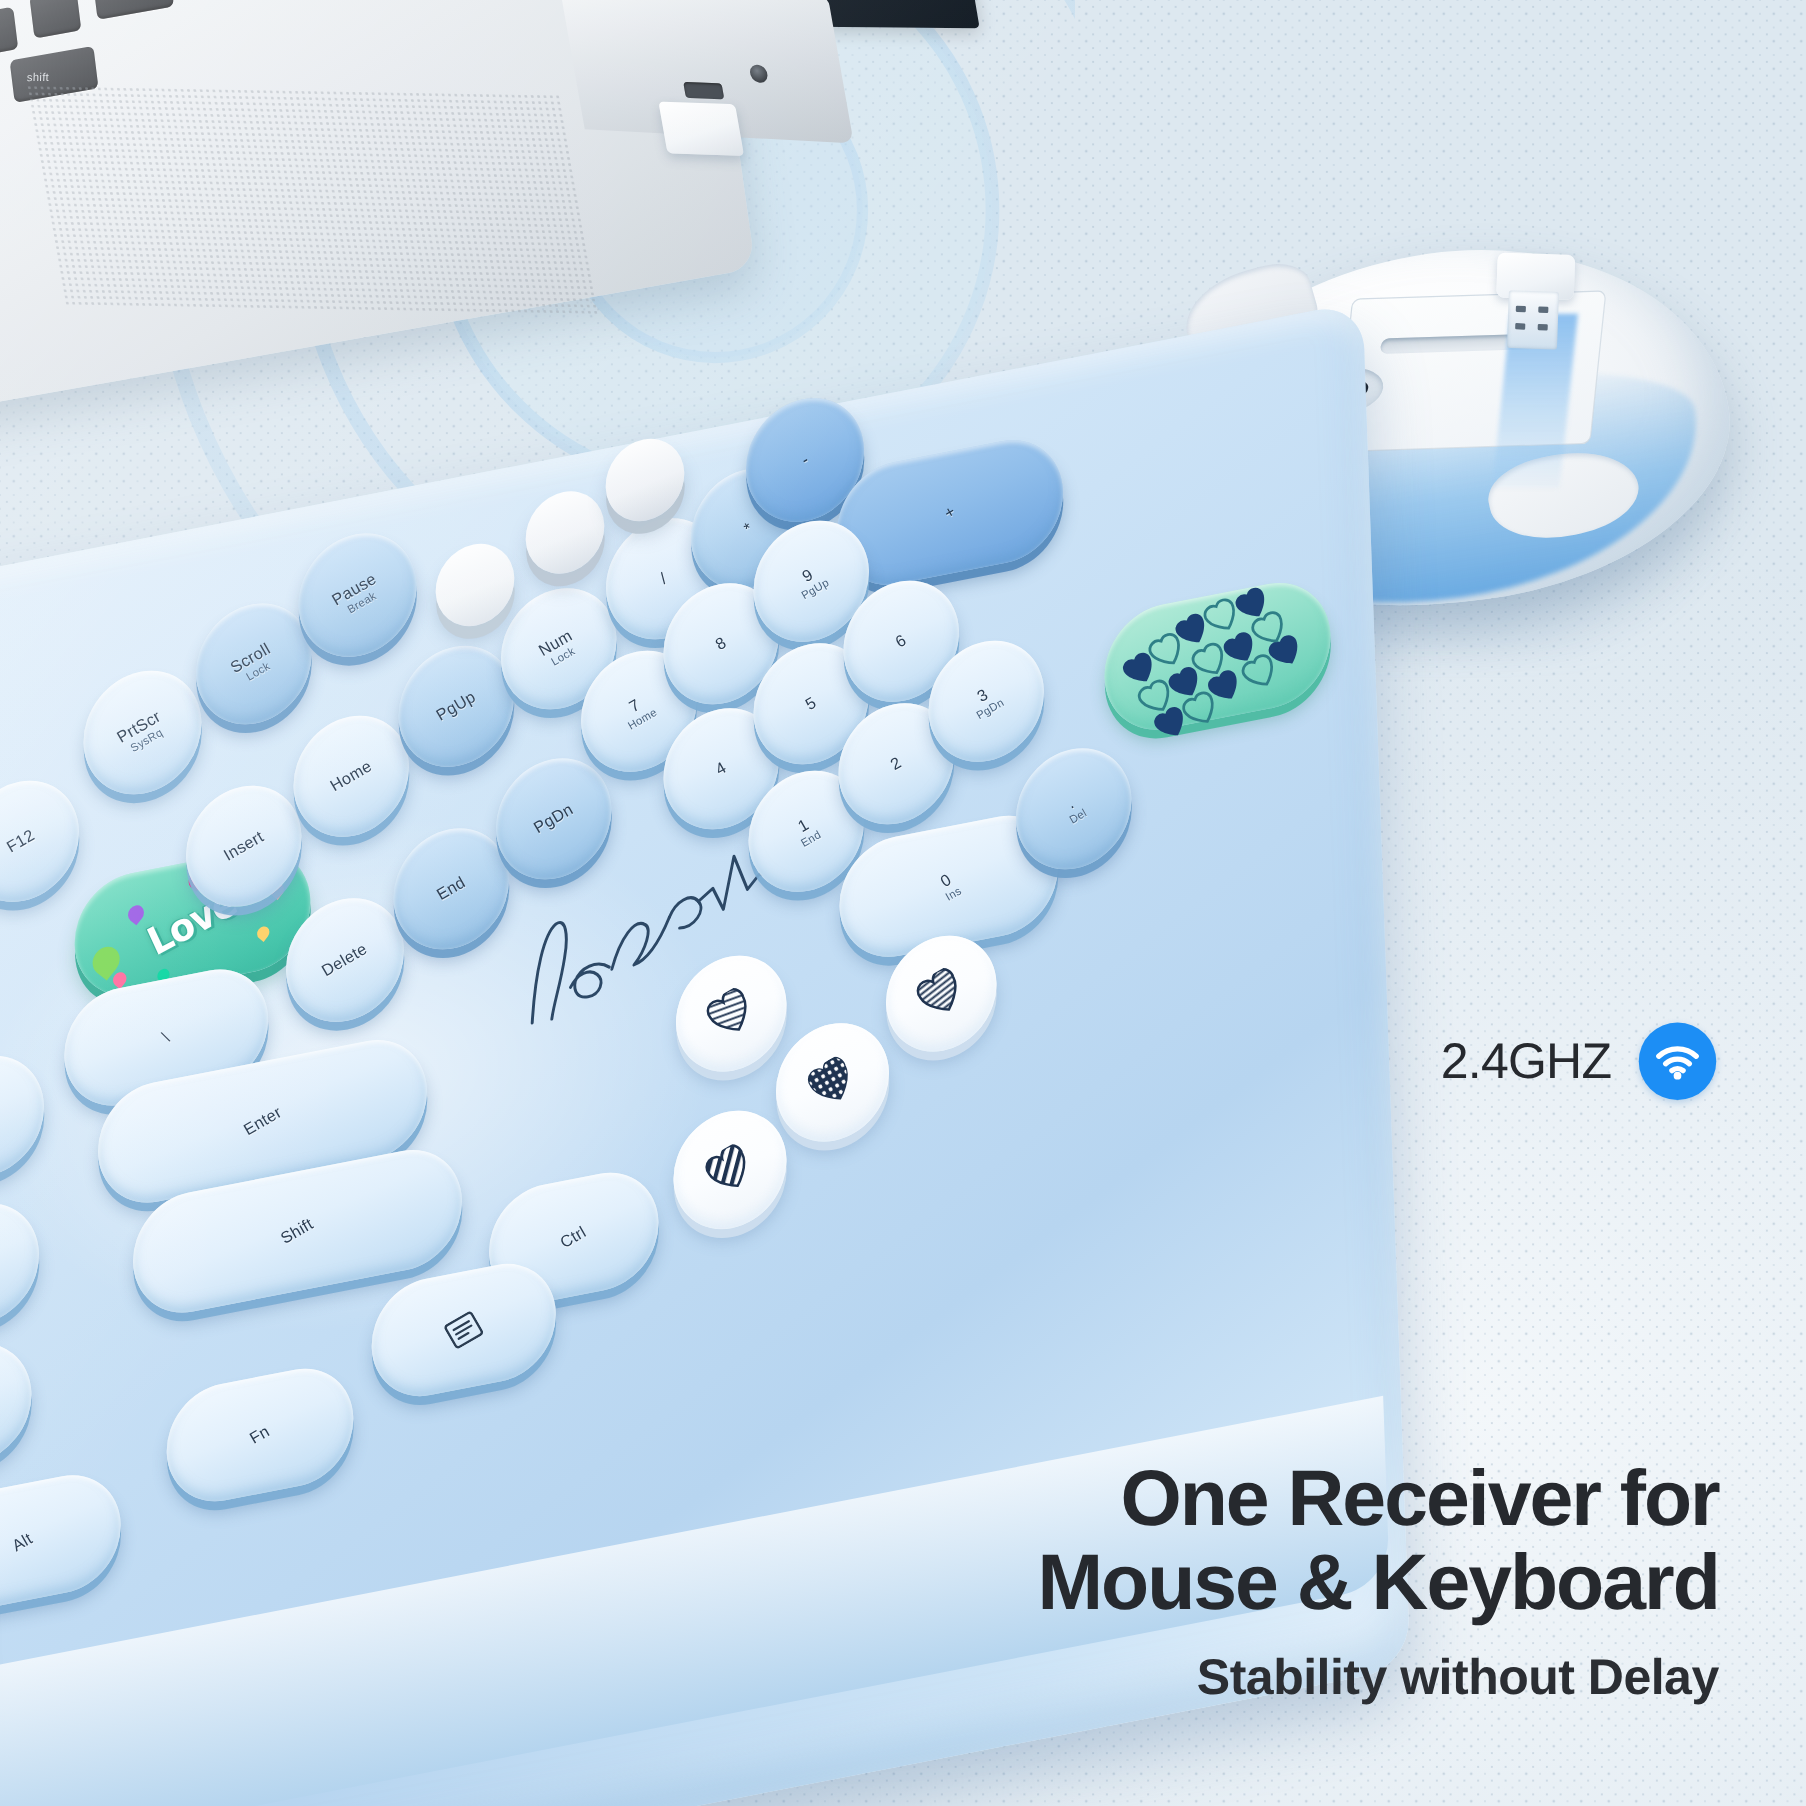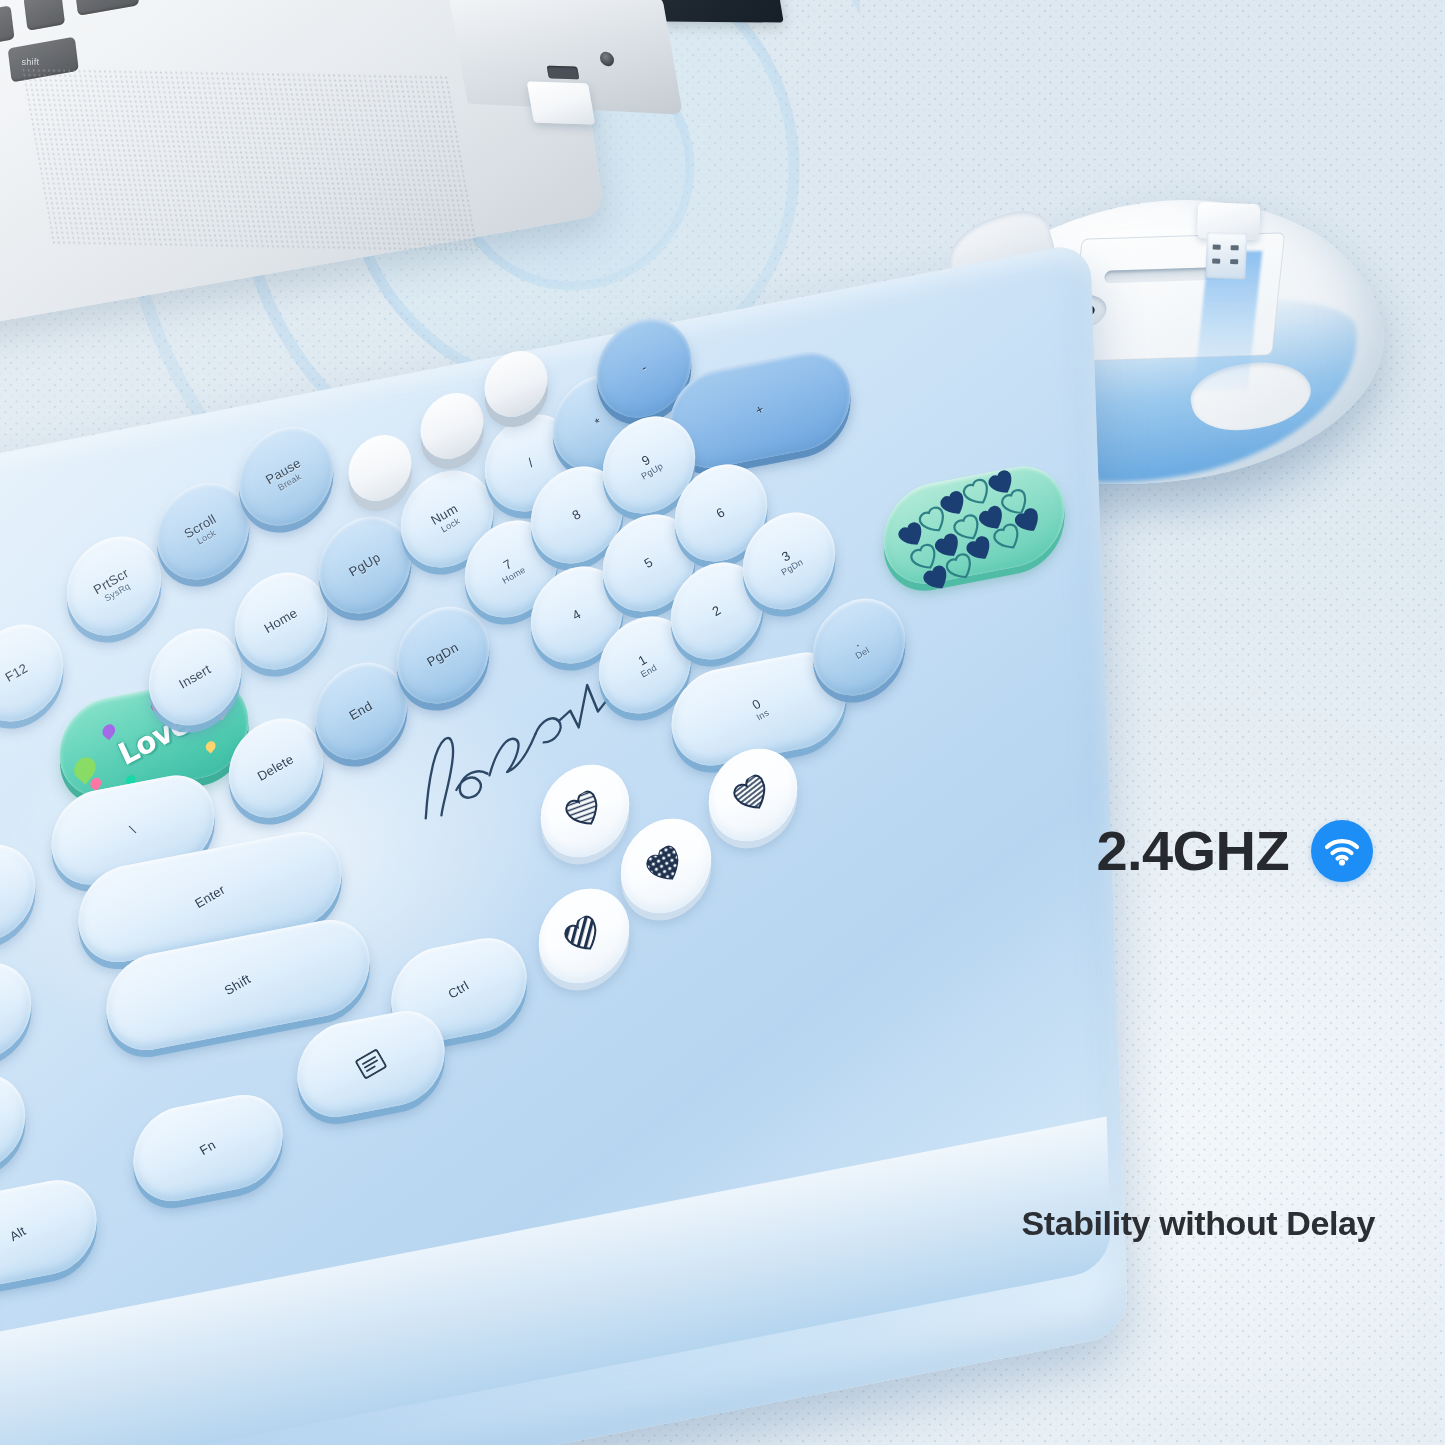--- a/index.html
+++ b/index.html
@@ -289,21 +289,21 @@
   .decal { position:absolute; left:530px; top:330px; width:230px; height:130px;
            transform:rotate(-11deg) skewX(-9deg); pointer-events:none; }
 
   
   .badges { position:absolute; right:72px; top:818px; width:390px; }
   .badge-row {
     display:flex; align-items:center; justify-content:flex-end; gap:22px;
     margin-bottom:38px;
   }
   .badge-label {
-    font-size:56px; font-weight:700; color:#26292e;
+    font-size:40px; font-weight:400; color:#26292e;
     letter-spacing:-0.6px; white-space:nowrap;
     font-family:"Liberation Sans", sans-serif;
   }
   .badge-icon {
     width:62px; height:62px; border-radius:50%;
     background:#1c8ef5;
     display:flex; align-items:center; justify-content:center;
     flex:0 0 62px;
     box-shadow:0 2px 6px rgba(30,110,190,.25);
   }
@@ -311,21 +311,21 @@
   .headline {
     position:absolute; right:70px; top:1168px; width:700px;
     text-align:right;
   }
   .headline h1 {
     font-size:63px; line-height:1.0; font-weight:700; color:#26292e;
     letter-spacing:-1.6px; font-family:"Liberation Sans", sans-serif;
   }
   .headline h1 .l2 { display:block; margin-top:4px; }
   .headline .sub {
-    margin-top:36px; font-size:34px; font-weight:700; color:#2b2e33;
+    margin-top:22px; font-size:40px; font-weight:700; color:#2b2e33;
     letter-spacing:-0.4px;
   }
 
   .pale-sheen {
     position:absolute; left:0; top:0; width:100%; height:100%;
     background:linear-gradient(125deg, rgba(255,255,255,.25) 0%, rgba(255,255,255,0) 38%);
     pointer-events:none;
   }
 </style>
 </head>
@@ -760,16 +760,20 @@
           <circle cx="19" cy="26.5" r="3.1" fill="#ffffff"></circle>
         </svg>
       </span>
     </div>
 
 
 
   </div>
 
   <div class="headline">
+    <h1>
+      <span class="l1">One Receiver for</span>
+      <span class="l2">Mouse &amp; Keyboard</span>
+    </h1>
     <div class="sub">Stability without Delay</div>
   </div>
 
 </div>
 
 </body></html>

